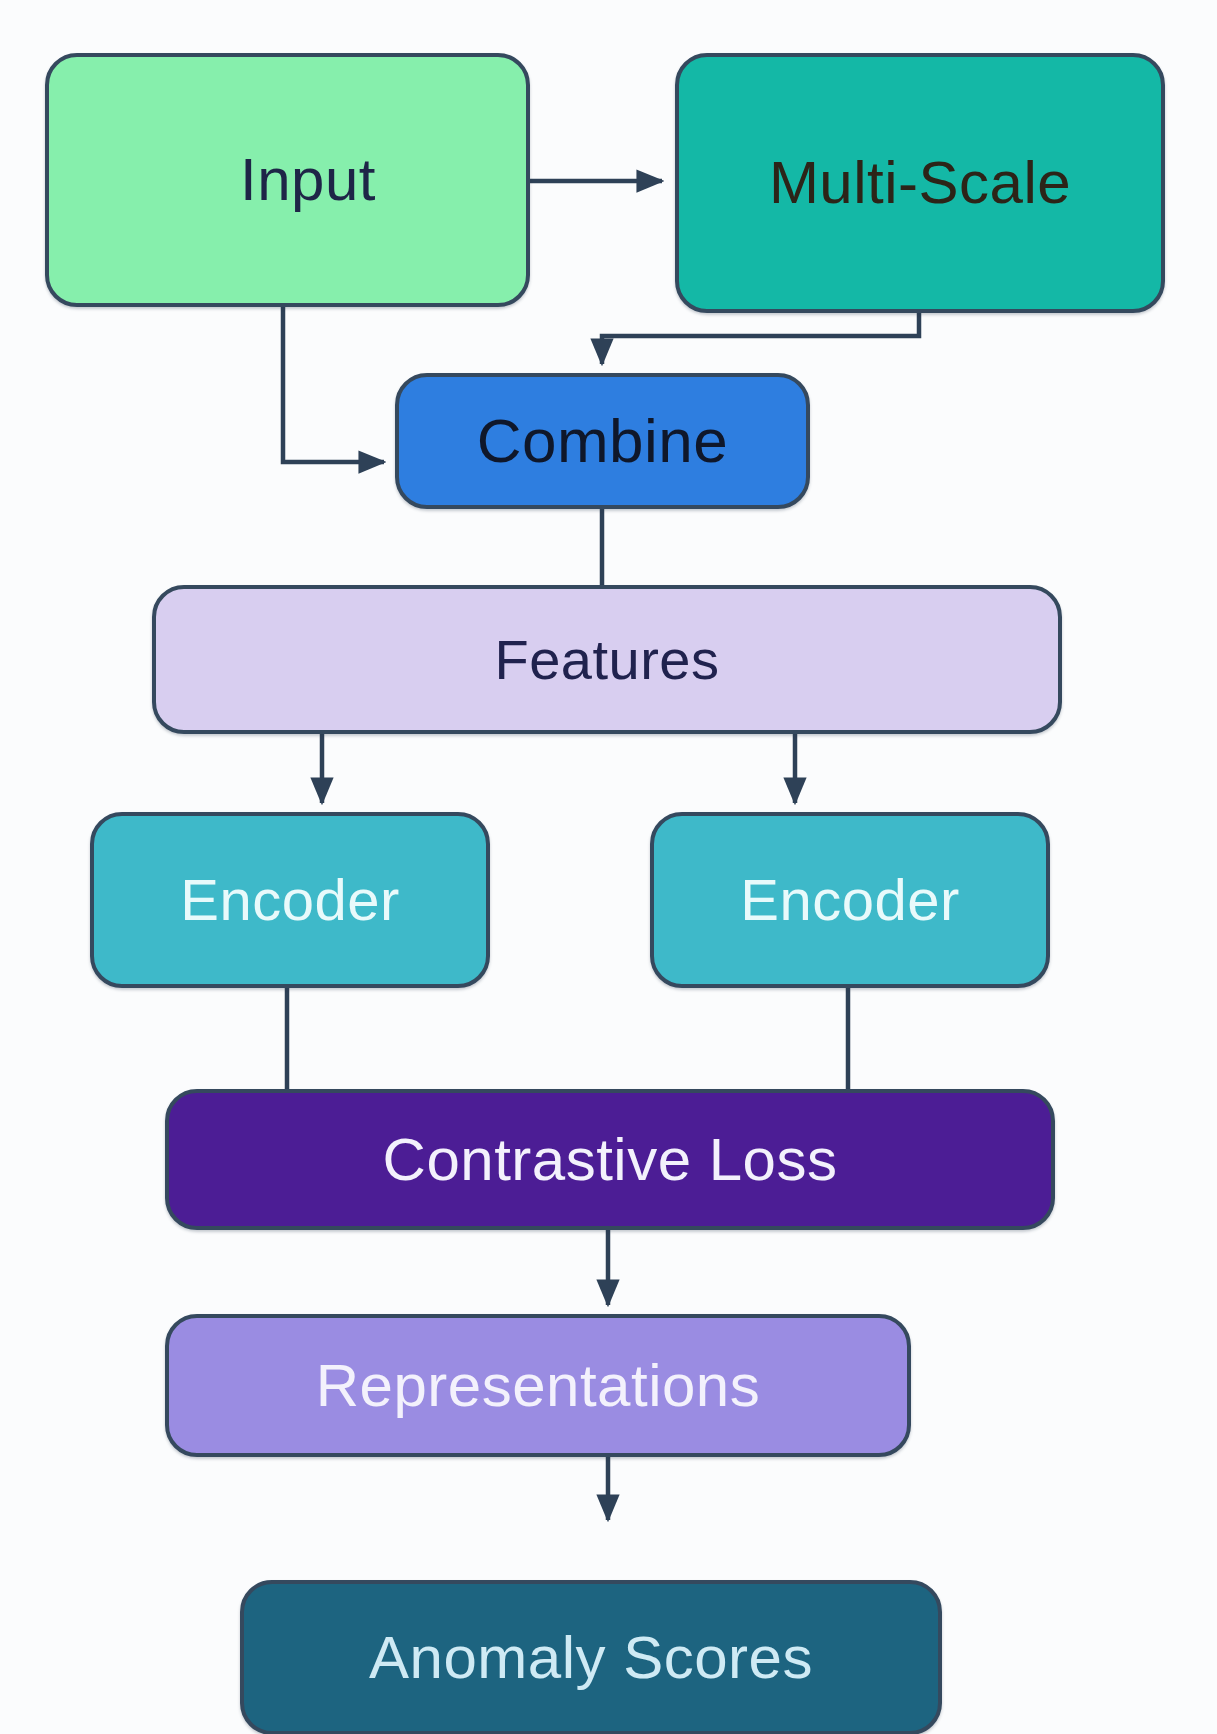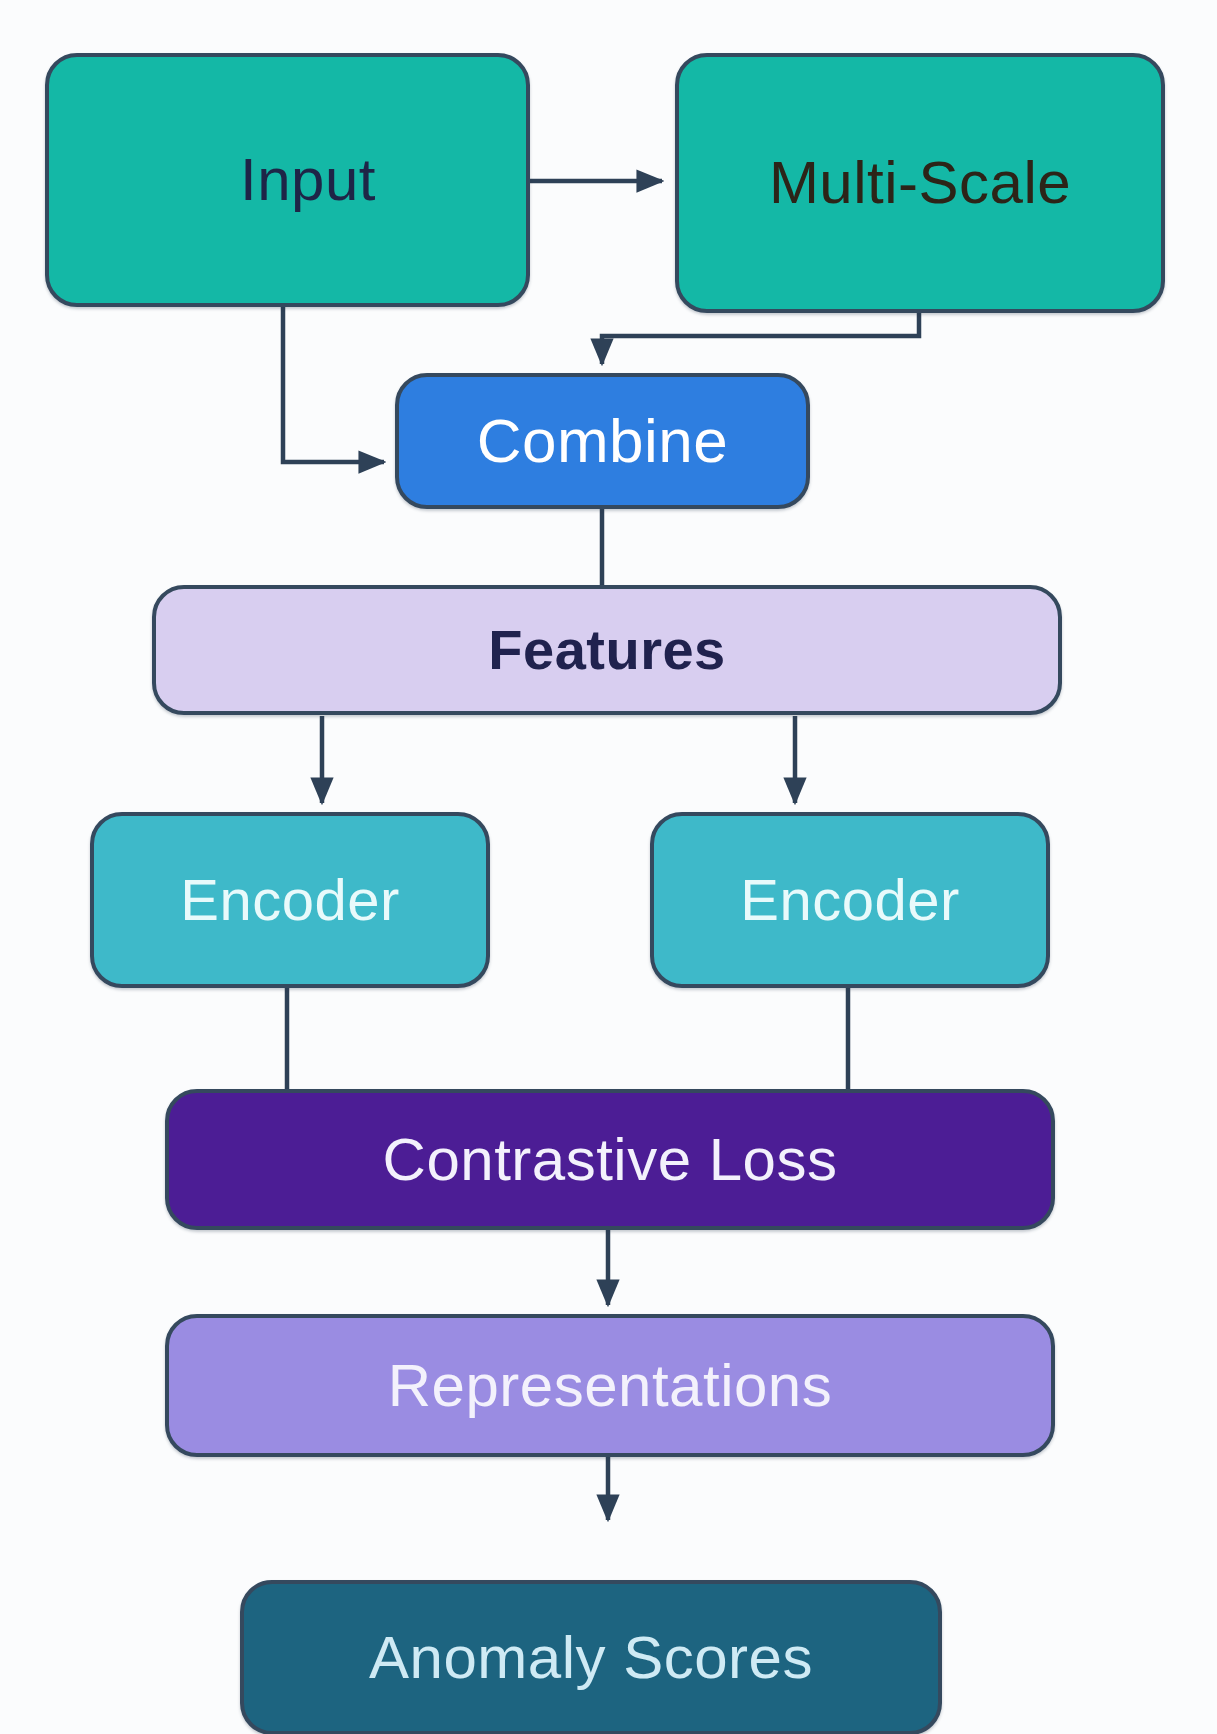--- a/index.html
+++ b/index.html
@@ -36,25 +36,25 @@
     text-align: center;
     letter-spacing: 0.5px;
     box-shadow: 0 2px 3px rgba(40,55,75,0.25);
   }
   .node span { display: block; line-height: 1.1; }
 
   
   .n-input           { left: 45px;  top: 53px;   width: 485px; height: 254px; font-size: 60px; }
   .n-multiscale      { left: 675px; top: 53px;   width: 490px; height: 260px; font-size: 60px; }
   .n-combine         { left: 395px; top: 373px;  width: 415px; height: 136px; font-size: 62px; }
-  .n-features        { left: 152px; top: 585px;  width: 910px; height: 130px; font-size: 56px; font-weight: bold; }
+  .n-features        { left: 152px; top: 585px;  width: 910px; height: 149px; font-size: 56px; }
   .n-encoder-left    { left: 90px;  top: 812px;  width: 400px; height: 176px; font-size: 58px; }
   .n-encoder-right   { left: 650px; top: 812px;  width: 400px; height: 176px; font-size: 58px; }
   .n-contrastive     { left: 165px; top: 1089px; width: 890px; height: 141px; font-size: 60px; }
-  .n-representations { left: 165px; top: 1314px; width: 890px; height: 143px; font-size: 60px; }
+  .n-representations { left: 165px; top: 1314px; width: 746px; height: 143px; font-size: 60px; }
   .n-anomaly         { left: 240px; top: 1580px; width: 702px; height: 155px; font-size: 60px; }
 </style>
 </head>
 <body>
 
 <div class="canvas" style="background: rgb(251, 252, 253);">
 
   <svg class="edges" viewBox="0 0 1217 1734" xmlns="http://www.w3.org/2000/svg">
     <defs>
       <marker id="arrow" viewBox="0 0 12 10" refX="11" refY="5" markerWidth="6.2" markerHeight="5.4" markerUnits="strokeWidth" orient="auto">
@@ -76,29 +76,29 @@
 
     <path class="edge" d="M287 988 L287 1092" style="stroke: rgb(46, 65, 87);"></path>
 
     <path class="edge" d="M848 988 L848 1092" style="stroke: rgb(46, 65, 87);"></path>
 
     <path class="edge" d="M608 1230 L608 1305" marker-end="url(#arrow)" style="stroke: rgb(46, 65, 87);"></path>
 
     <path class="edge" d="M608 1457 L608 1520" marker-end="url(#arrow)" style="stroke: rgb(46, 65, 87);"></path>
   </svg>
 
-  <div class="node n-input" style="background: #14b8a6; color: rgb(30, 37, 71); border-color: rgb(53, 73, 94); padding-left: 41px;">
+  <div class="node n-input" style="background: #86efac; color: rgb(30, 37, 71); border-color: rgb(53, 73, 94); padding-left: 41px;">
     <span>Input</span>
   </div>
 
   <div class="node n-multiscale" style="background: #14b8a6; color: rgb(44, 36, 24); border-color: rgb(53, 73, 94);">
     <span>Multi-Scale</span>
   </div>
 
-  <div class="node n-combine" style="background: rgb(46, 126, 224); color: #ffffff; border-color: rgb(53, 73, 94);">
+  <div class="node n-combine" style="background: rgb(46, 126, 224); color: #0f172a; border-color: rgb(53, 73, 94);">
     <span>Combine</span>
   </div>
 
   <div class="node n-features" style="background: rgb(216, 206, 240); color: rgb(32, 34, 78); border-color: rgb(53, 73, 94);">
     <span>Features</span>
   </div>
 
   <div class="node n-encoder-left" style="background: rgb(62, 185, 201); color: rgb(232, 250, 251); border-color: rgb(53, 73, 94);">
     <span>Encoder</span>
   </div>

